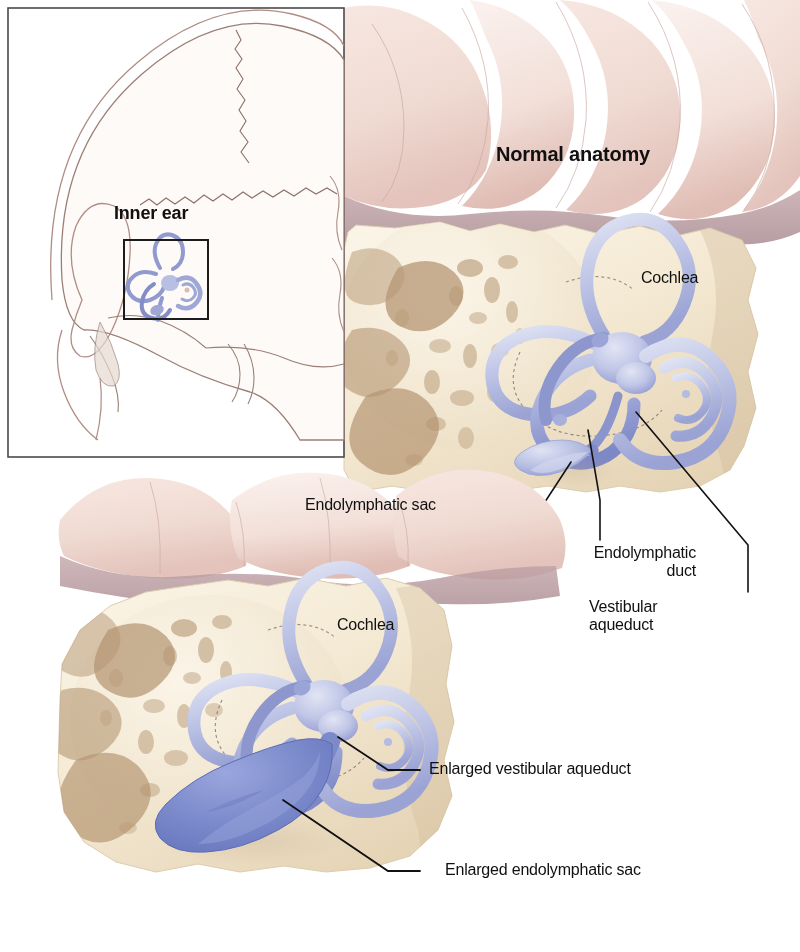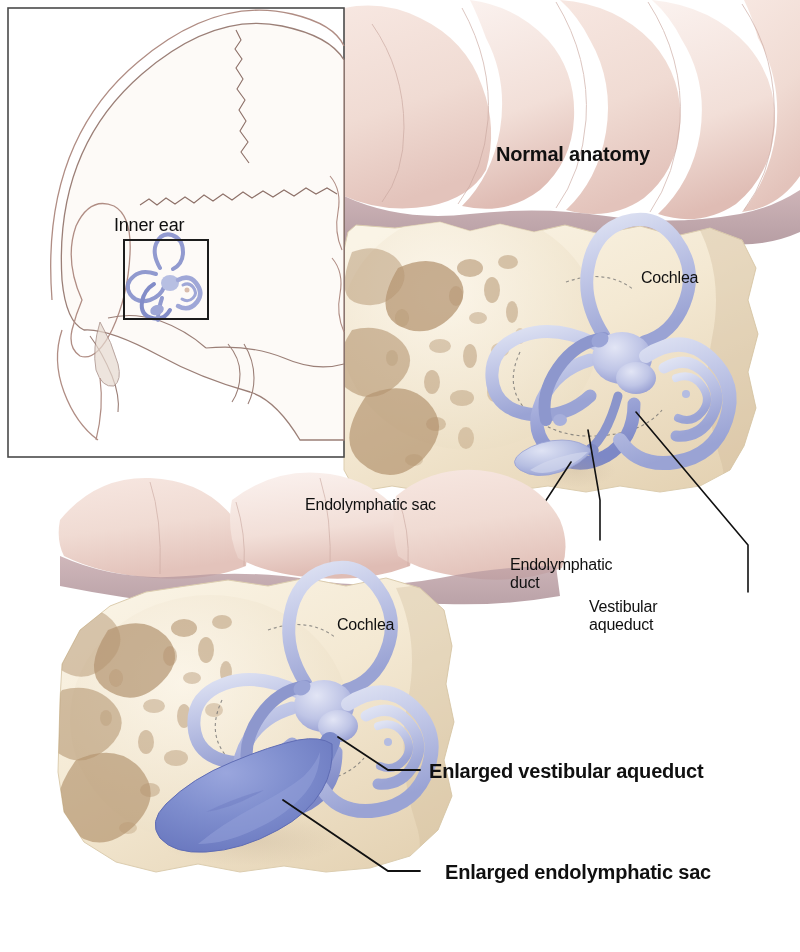--- a/index.html
+++ b/index.html
@@ -33,28 +33,28 @@
   }
   .lbl-title {
     font-size: 20px;
     font-weight: bold;
   }
   .lbl-plain {
     font-size: 16px;
     font-weight: normal;
   }
   .lbl-bold {
-    font-size: 20px;
-    font-weight: bold;
+    font-size: 16px;
+    font-weight: normal;
   }
   .lbl-inset {
     font-size: 18px;
     font-weight: normal;
   }
-  .lbl-ctr { text-align: left; margin-top: 12px; }
+  .lbl-ctr { text-align: right; }
   .lbl-right { text-align: left; }
 </style>
 </head>
 <body>
 
 <div id="stage">
 
   <svg id="artboard" viewBox="0 0 800 952" width="800" height="952" xmlns="http://www.w3.org/2000/svg">
     <defs>
 
@@ -395,21 +395,21 @@
         </g>
 
         <rect x="124" y="240" width="84" height="79" fill="none" stroke="#1c1c1c" stroke-width="2"></rect>
       </g>
     </g>
 
   </svg>
 
   <div>
 
-    <div class="lbl lbl-inset" style="left:114px; top:215px;">Inner ear</div>
+    <div class="lbl lbl-inset" style="left:114px; top:203px;font-weight:bold;">Inner ear</div>
 
     <div class="lbl lbl-title" style="left:496px; top:143px;">Normal anatomy</div>
 
     <div class="lbl lbl-plain" style="left:641px; top:269px;">Cochlea</div>
 
     <div class="lbl lbl-plain" style="left:305px; top:496px;">Endolymphatic sac</div>
 
     <div class="lbl lbl-plain lbl-ctr" style="left:510px; top:544px; width:186px;">Endolymphatic
 duct</div>
 

